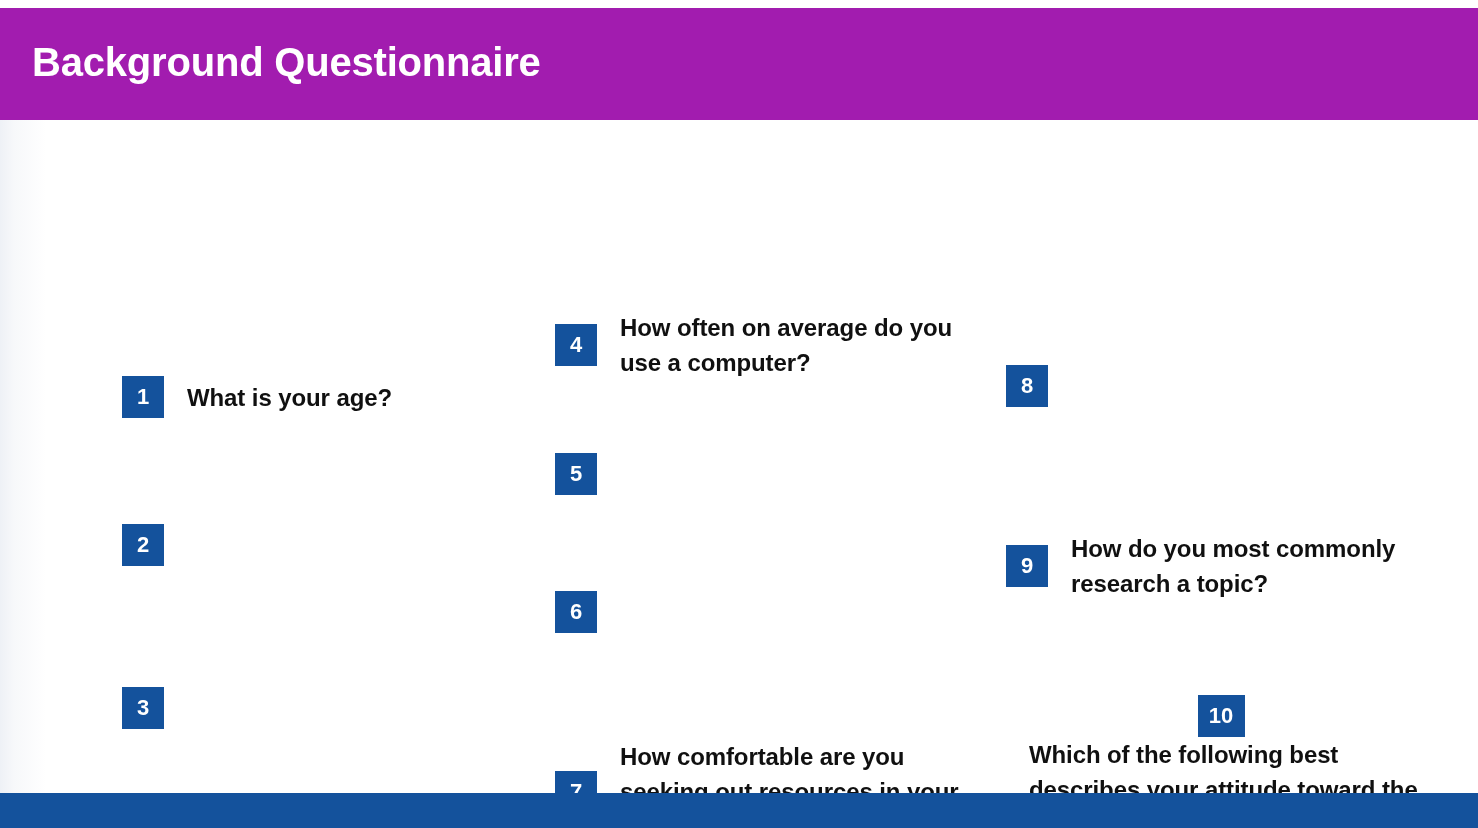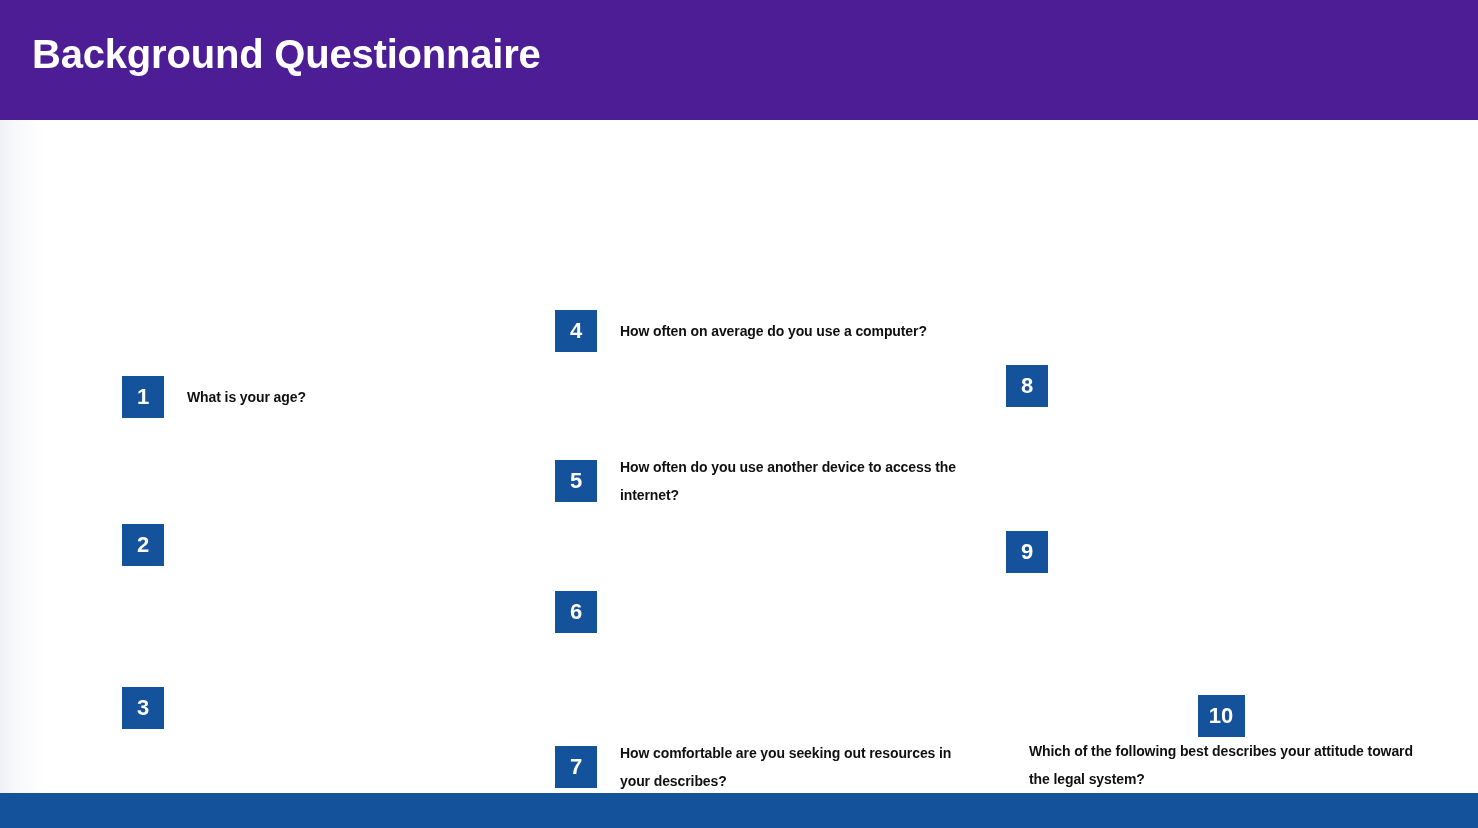--- a/index.html
+++ b/index.html
@@ -16,24 +16,24 @@
     width: 1478px;
     height: 828px;
     overflow: hidden;
     background: #ffffff;
   }
 
   
   .header-bar {
     position: absolute;
     left: 0;
-    top: 0;
+    top: 8px;
     width: 1478px;
     height: 120px;
-    background: #4c1d95;
+    background: #a21caf;
   }
   .header-title {
     position: absolute;
     left: 32px;
     top: 31px;
     font-size: 40px;
     font-weight: bold;
     color: #ffffff;
     letter-spacing: -0.2px;
     white-space: nowrap;
@@ -78,24 +78,24 @@
     display: flex;
     align-items: center;
     justify-content: center;
     line-height: 1;
   }
   .q-badge.wide {
     width: 47px;
   }
   .q-text {
     margin-left: 23px;
-    font-size: 14px;
+    font-size: 24px;
     font-weight: bold;
     color: #101010;
-    line-height: 28px;
+    line-height: 35px;
     letter-spacing: -0.1px;
   }
 
   
   .col1 { left: 122px; width: 400px; }
   .q1 { top: 256px; }
   .q2 { top: 404px; }
   .q3 { top: 567px; }
 
   
@@ -135,38 +135,38 @@
       <div class="q-badge">3</div>
     </div>
 
     <div class="q-item col2 q4">
       <div class="q-badge">4</div>
       <div class="q-text">How often on average do you use a computer?</div>
     </div>
 
     <div class="q-item col2 q5">
       <div class="q-badge">5</div>
-      <div class="q-text">How often do you use another device to access the internet?</div>
     </div>
 
     <div class="q-item col2 q6">
       <div class="q-badge">6</div>
     </div>
 
     <div class="q-item col2 q7">
       <div class="q-badge">7</div>
       <div class="q-text">How comfortable are you seeking out resources in your describes?</div>
     </div>
 
     <div class="q-item col3 q8">
       <div class="q-badge">8</div>
     </div>
 
     <div class="q-item col3 q9">
       <div class="q-badge">9</div>
+      <div class="q-text">How do you most commonly research a topic?</div>
     </div>
 
     <div class="q-item col3 q10">
       <div class="q-badge wide">10</div>
       <div class="q-text">Which of the following best describes your attitude toward the legal system?</div>
     </div>
 
   </div>
 
   <div class="footer-bar"></div>

